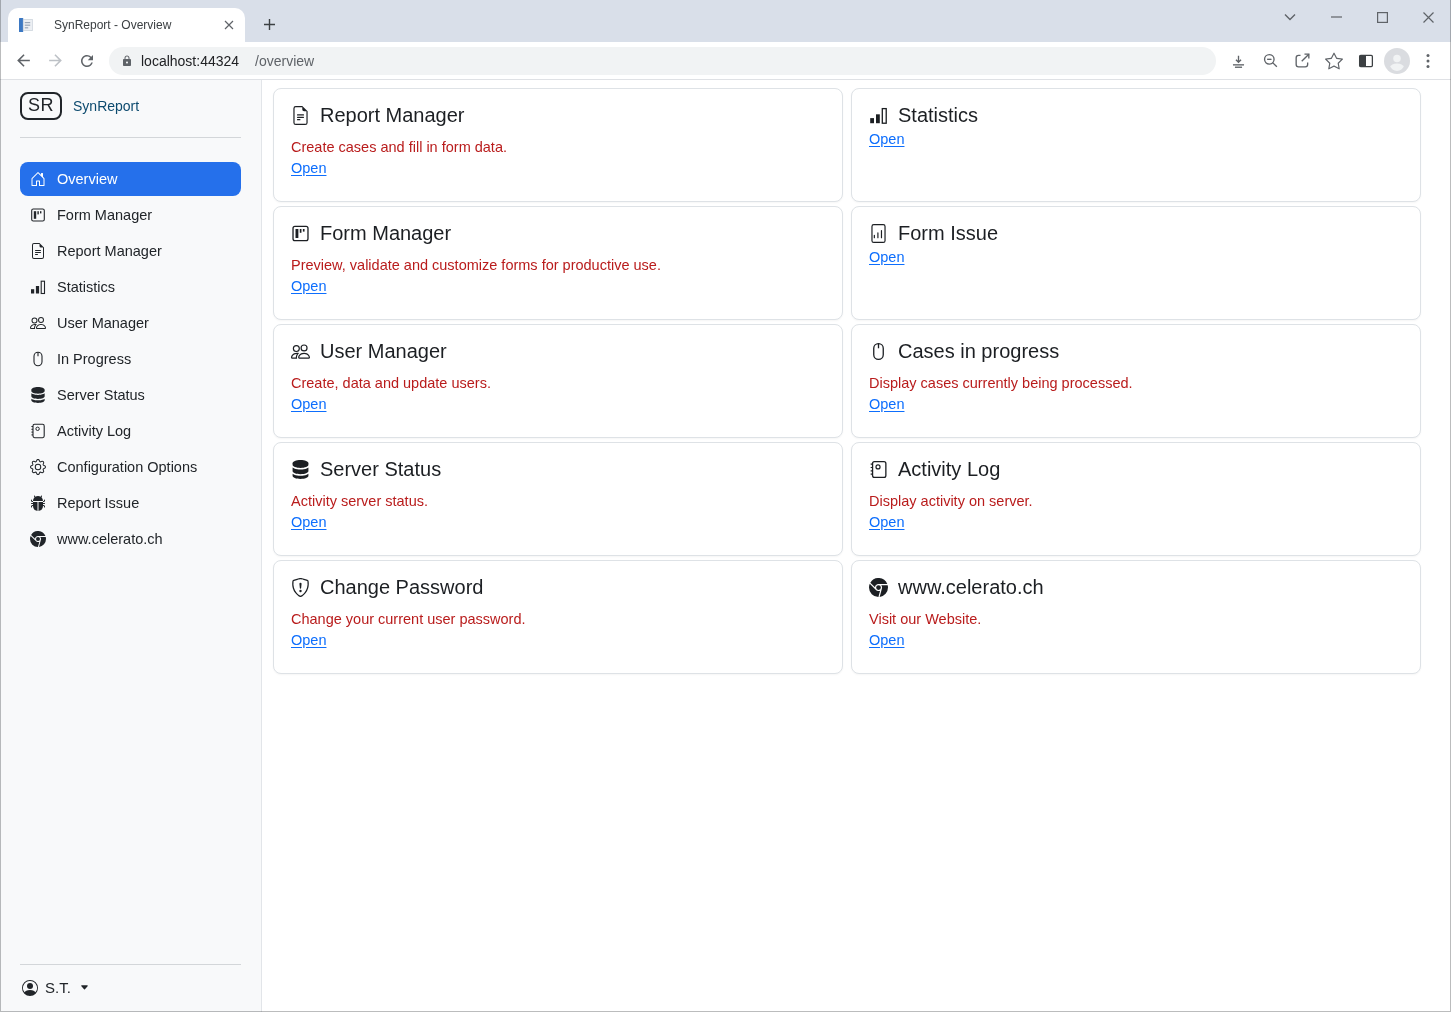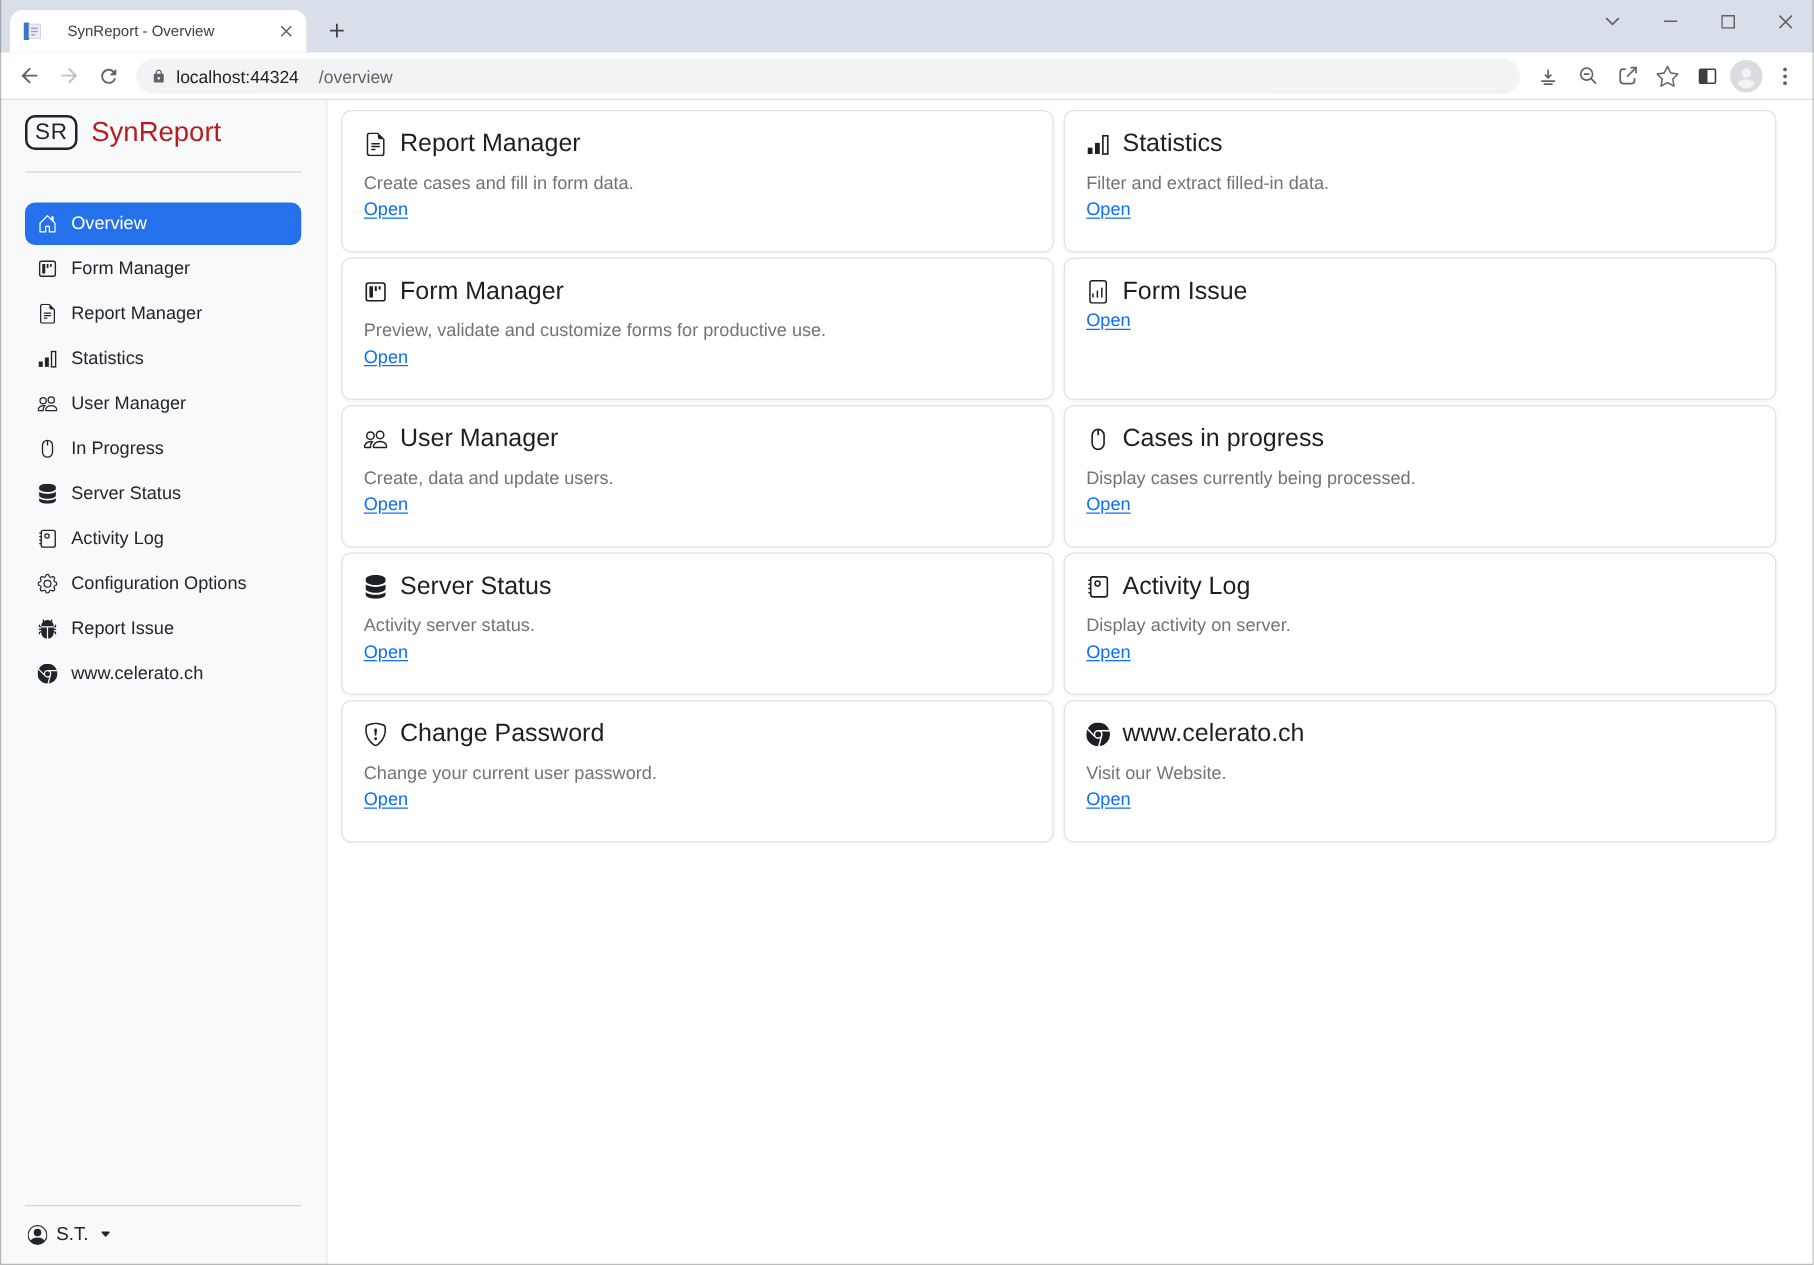--- a/index.html
+++ b/index.html
@@ -49,21 +49,21 @@
   .app { display:flex; height:932px; }
   .sidebar {
     width:262px; flex:none; background:#f8f9fa; border-right:1px solid #e2e5e9;
     display:flex; flex-direction:column; padding:8px 20px 14px 20px;
   }
   .brand { display:flex; align-items:center; gap:11px; height:36px; margin-bottom:11px; }
   .brand-logo {
     border:2px solid #212529; border-radius:8px; padding:1px 6px 2px;
     font-size:18px; color:#212529; letter-spacing:.5px;
   }
-  .brand-name { font-size:22px; color:#b91c1c; }
+  .brand-name { font-size:14px; color:#0c4a6e; }
   .sidebar hr { border:none; border-top:1px solid #d3d6d9; margin:2px 0 12px; width:100%; }
   .sidebar hr.bottom { margin:0 0 12px; }
   .nav { display:flex; flex-direction:column;margin-top:12px; }
   .nav-item {
     display:flex; align-items:center; gap:11px; height:34px; margin-bottom:2px;
     padding:0 10px; border-radius:8px; font-size:14.5px; color:#212529; cursor:pointer;
   }
   .nav-item.active { color:#fff; }
   .nav-icon { width:16px; height:16px; flex:none; }
   .nav-icon svg { width:16px; height:16px; }
@@ -79,21 +79,21 @@
   .cards {
     display:grid; grid-template-columns:1fr 1fr; gap:4px 8px; grid-auto-rows:114px;
   }
   .card {
     background:#fff; border:1px solid #dee2e6; border-radius:8px;
     padding:13px 17px; box-shadow:0 1px 2px rgba(0,0,0,.04);
   }
   .card-title { display:flex; align-items:center; gap:10px; font-size:20px; font-weight:500; color:#1c1f23; line-height:26px; }
   .card-icon { width:19px; height:19px; flex:none; color:#1c1f23; }
   .card-icon svg { width:19px; height:19px; }
-  .card-desc { margin-top:9px; font-size:14.5px; color:#737373; line-height:20px; }
+  .card-desc { margin-top:9px; font-size:14.5px; color:#b91c1c; line-height:20px; }
   .card-link { display:inline-block; margin-top:3px; font-size:14.5px; color:#0d6efd; text-decoration:underline; text-underline-offset:2px; cursor:pointer; }
 
   .window-frame {
     position:absolute; inset:0; pointer-events:none;
     border:1px solid rgba(60,64,67,.35); border-top:none; z-index:50;
   }
 </style>
 </head>
 <body>
 
@@ -362,21 +362,20 @@
     <div class="card-title">
       <span class="card-icon">
               <svg viewBox="0 0 16 16">
                 <rect x="1" y="10.2" width="3.2" height="4.3" fill="currentColor"></rect>
                 <rect x="5.9" y="7" width="3.2" height="7.5" fill="currentColor"></rect>
                 <rect x="11.2" y="2.2" width="3.3" height="12.3" fill="none" stroke="currentColor" stroke-width="1.1"></rect>
               </svg>
             </span>
       <span class="card-title-text">Statistics</span>
     </div>
-    <div class="card-desc">Filter and extract filled-in data.</div>
     <a class="card-link">Open</a>
   </div>
         <div class="card">
     <div class="card-title">
       <span class="card-icon">
               <svg viewBox="0 0 16 16">
                 <rect x="1.7" y="2" width="12.6" height="12" rx="1.6" fill="none" stroke="currentColor" stroke-width="1.1"></rect>
                 <rect x="3.8" y="4.2" width="2.4" height="7.6" fill="currentColor"></rect>
                 <rect x="7.4" y="4.2" width="1.4" height="3.2" fill="currentColor"></rect>
                 <rect x="10" y="4.2" width="1.4" height="2.2" fill="currentColor"></rect>

